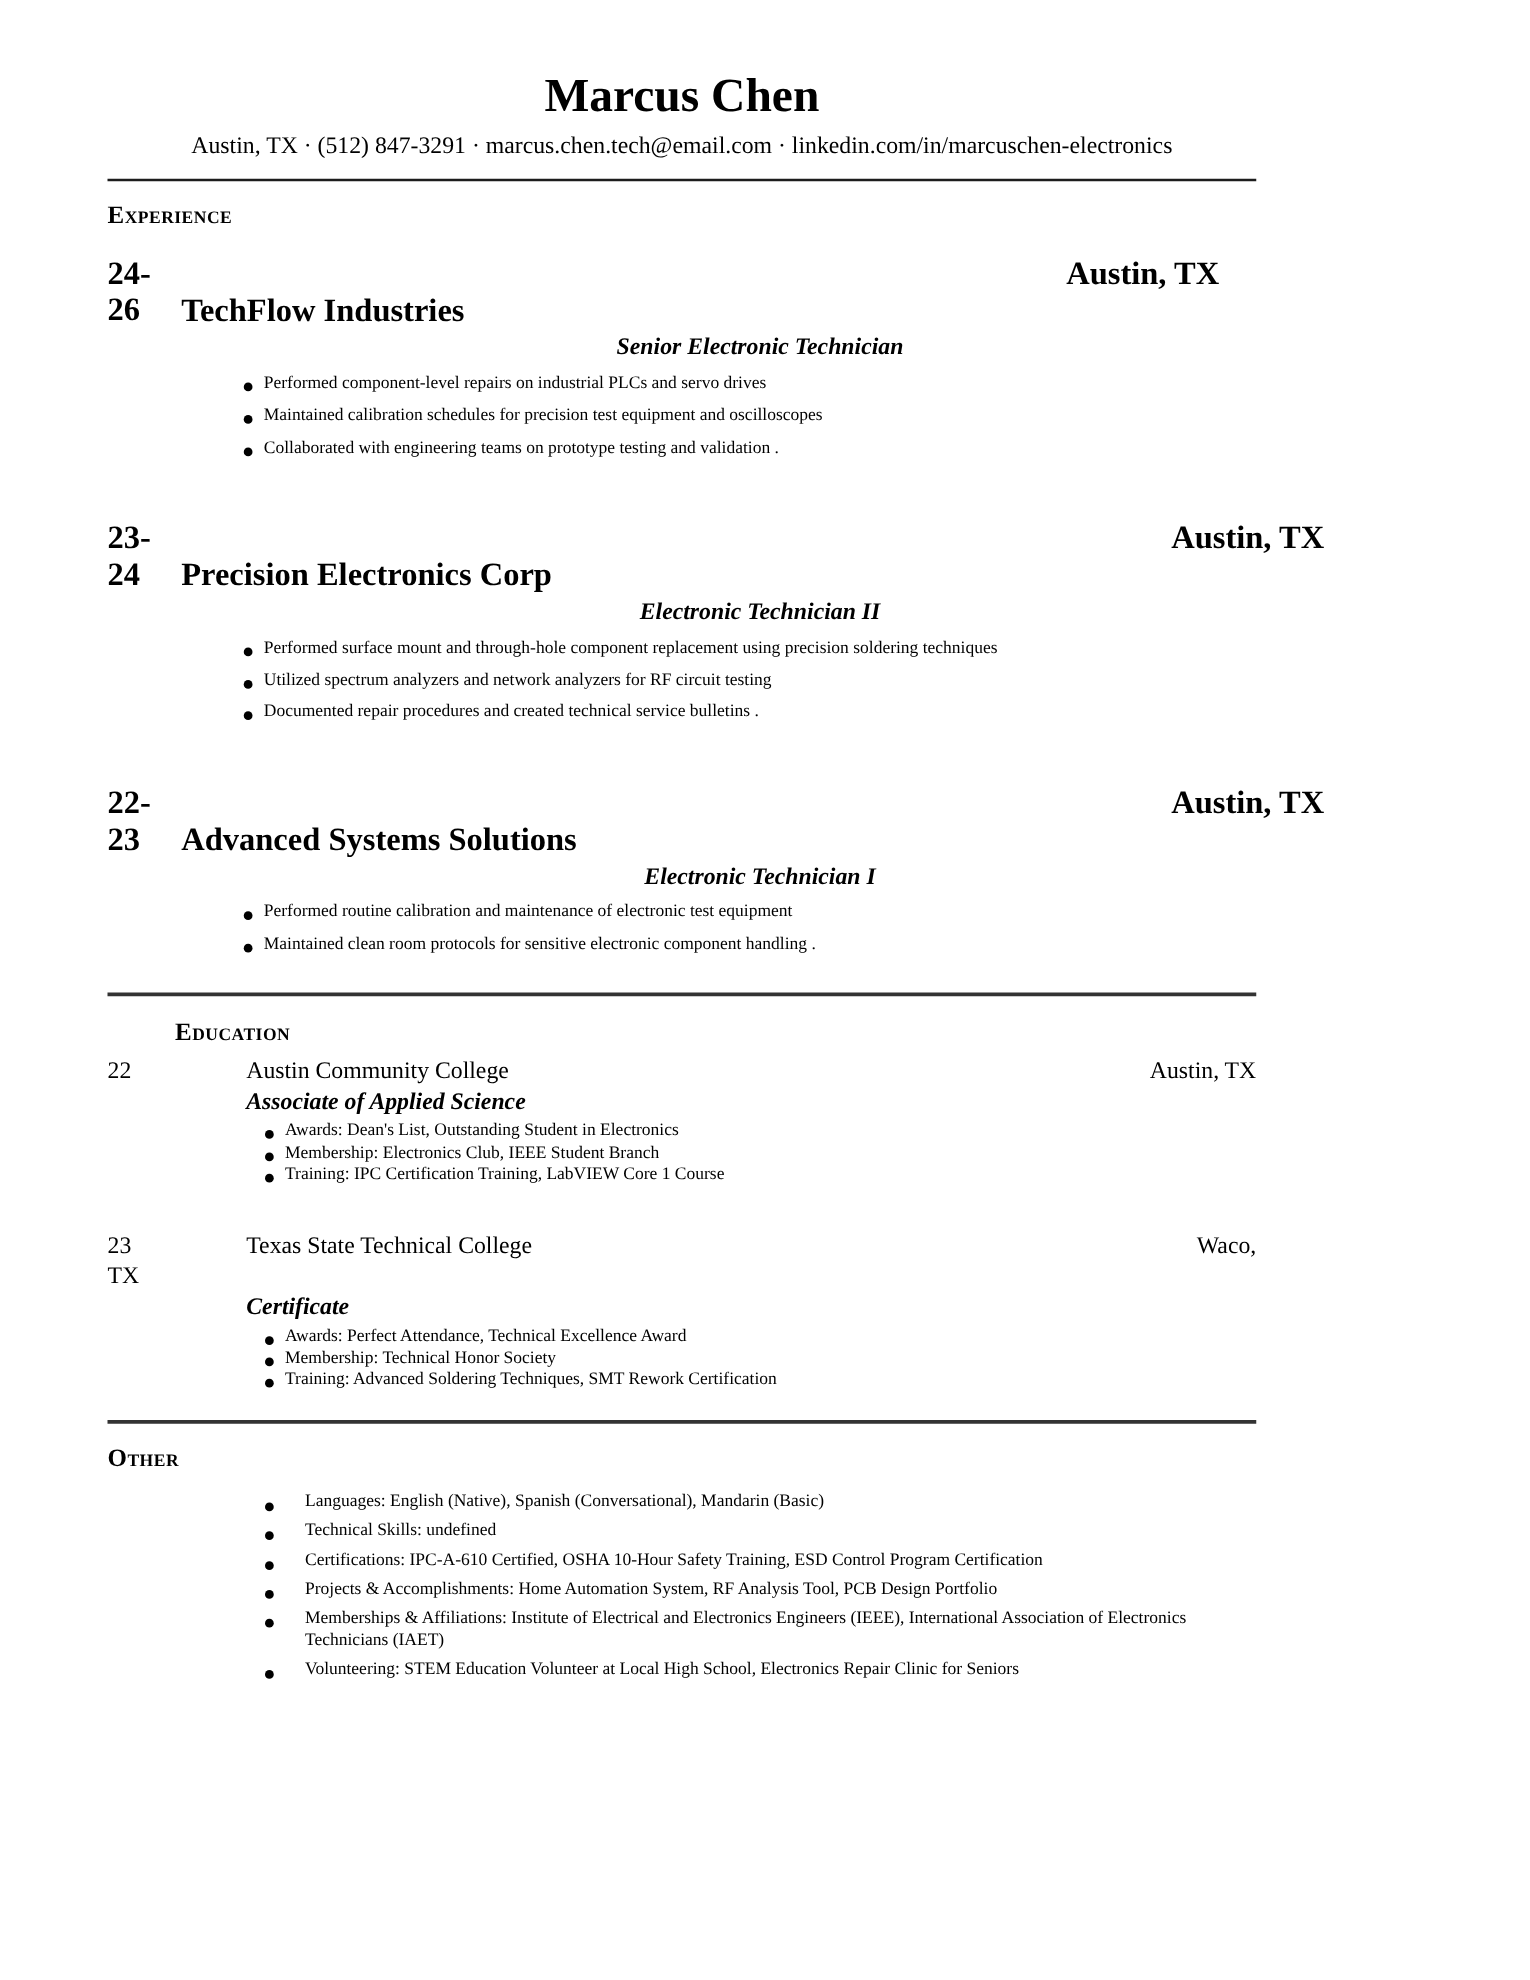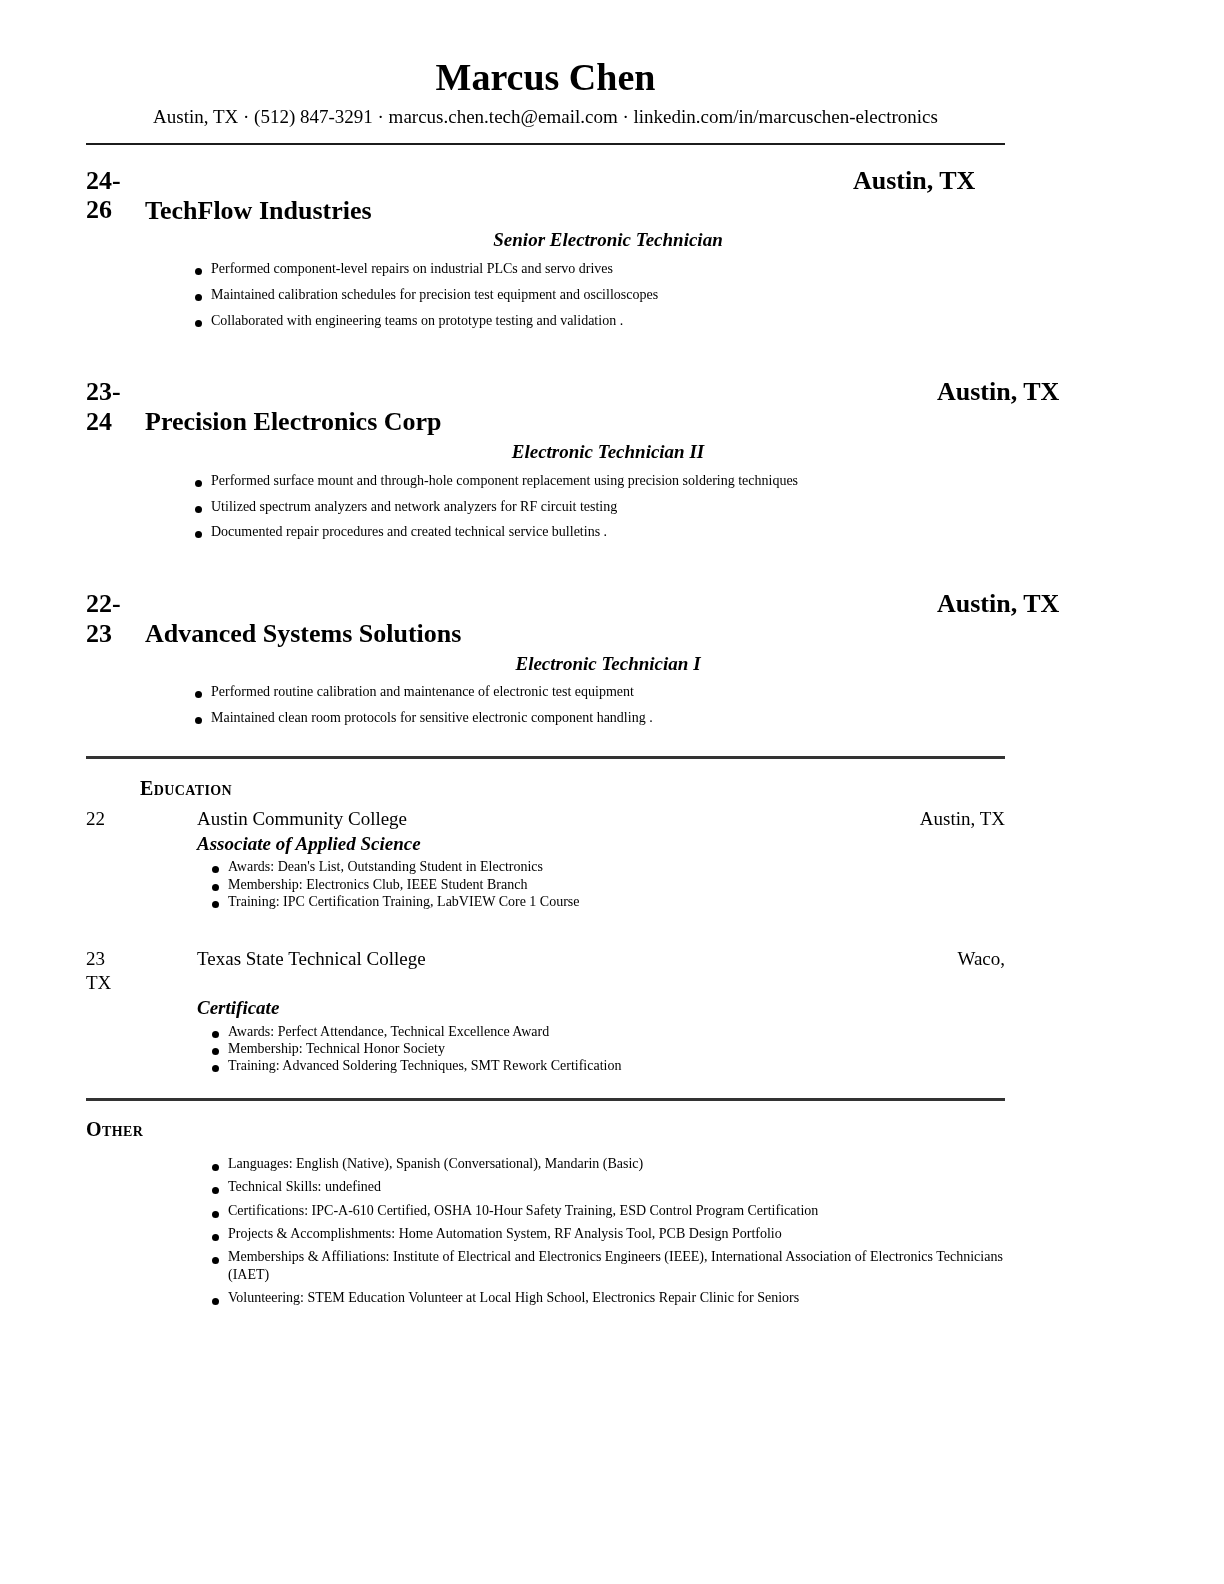--- a/index.html
+++ b/index.html
@@ -83,33 +83,34 @@
     margin:2px 0 0 111px;
     font-size:19px; font-weight:bold; font-style:italic;
     line-height:1.2;
   }
   .edu-bullets { margin-top:3px; }
   .edu-bullets .bullet-row { margin-left:126px; line-height:1.22; margin-bottom:0; }
   .edu-bullets .bullet-dot { margin-top:8px; }
 
   
   .other-bullets { margin-top:15px; }
-  .other-bullets .bullet-row { margin-left:126px; line-height:1.3; margin-bottom:5px; }
+  .other-bullets .bullet-row { margin-left:126px; line-height:1.3; margin-bottom:5px;gap:16px; }
   .other-bullets .bullet-text { max-width:905px; }
   .other-bullets .bullet-dot { margin-top:9px; }
 </style>
 </head>
 <body>
 
 <div class="page">
 
   <div class="name">Marcus Chen</div>
   <div class="contact">Austin, TX · (512) 847-3291 · marcus.chen.tech@email.com · linkedin.com/in/marcuschen-electronics</div>
   <hr class="rule-top">
 
+  <div class="section-heading h-experience">Experience</div>
 
   <div class="exp-entry">
     <div class="exp-header">
       <span class="exp-dates">24-26</span><span class="exp-company">TechFlow Industries</span>
       <span class="exp-location loc-a">Austin, TX</span>
     </div>
     <div class="exp-title">Senior Electronic Technician</div>
     <div class="exp-bullets">
       <div class="bullet-row">
         <span class="bullet-dot"></span>

